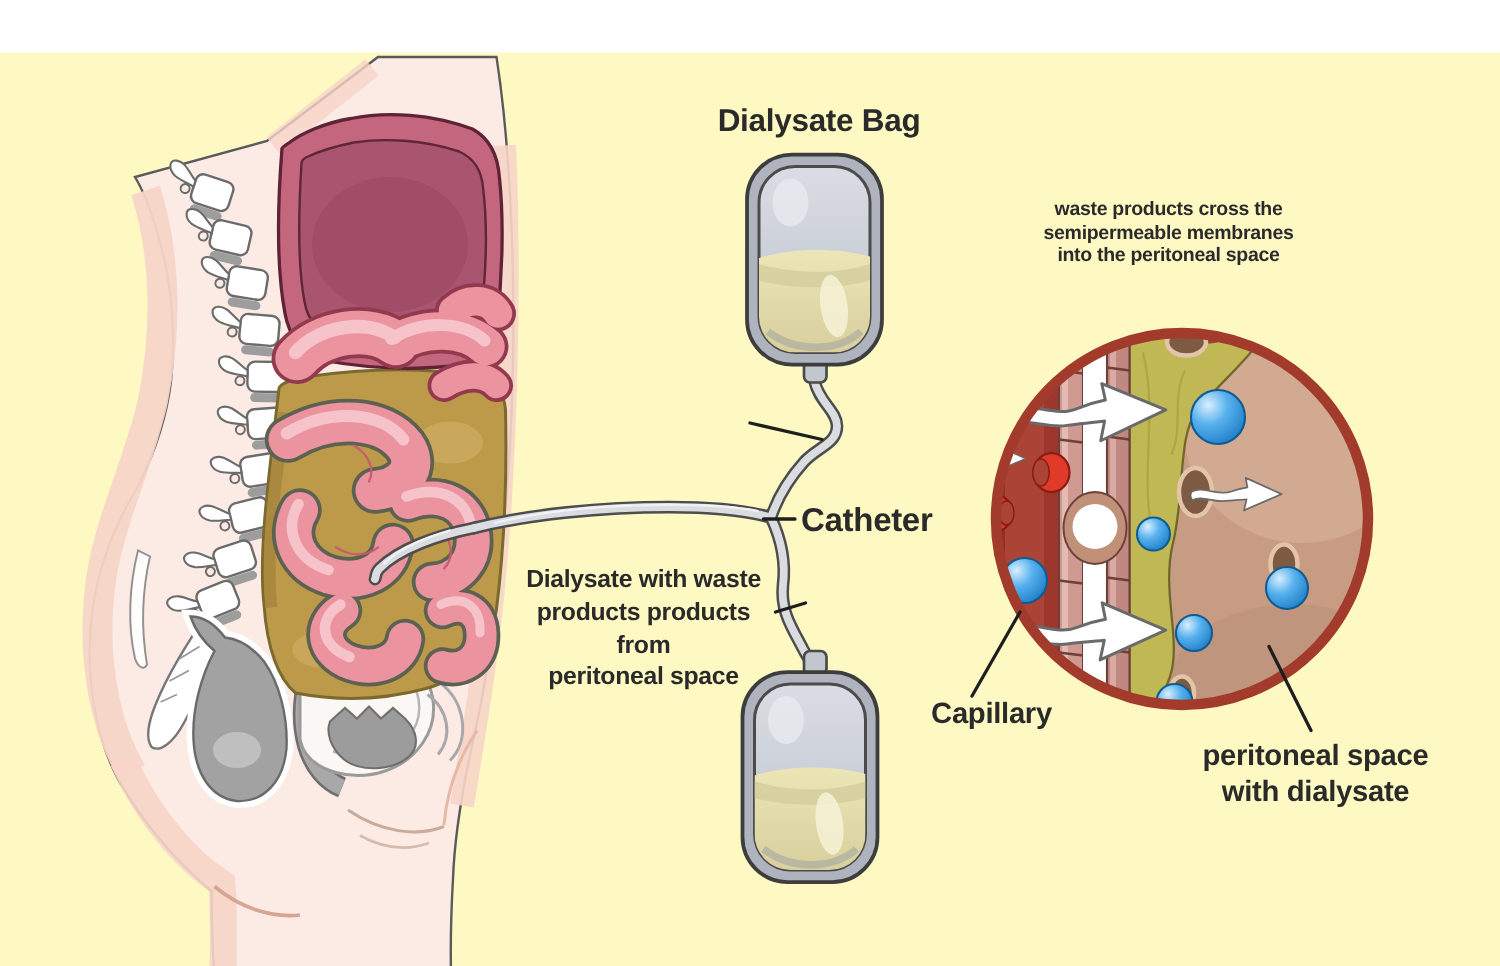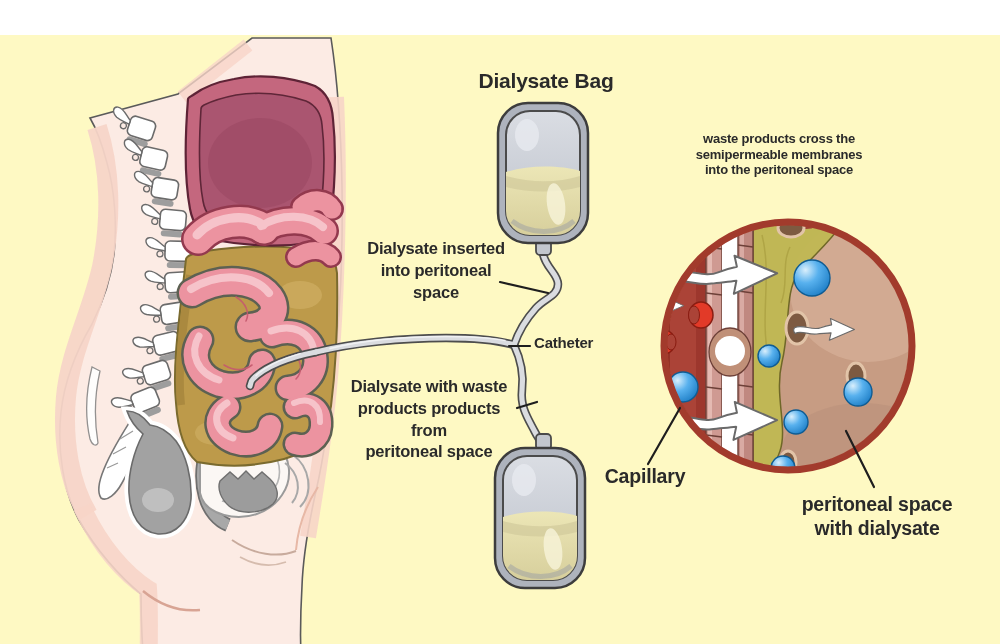--- a/index.html
+++ b/index.html
@@ -3,24 +3,24 @@
 <meta charset="utf-8">
 <style>
   html,body{margin:0;padding:0;background:#ffffff;}
   .stage{position:relative;width:1000px;height:644px;background:#fef9c3;overflow:hidden;
          font-family:"Liberation Sans","DejaVu Sans",sans-serif;margin-top:35px;}
   .stage svg{position:absolute;left:0;top:0;}
   .lbl{position:absolute;font-weight:700;color:#2a2a2a;text-align:center;
        white-space:pre-line;letter-spacing:-0.2px;}
   #bagTitle{left:451px;top:34px;width:190px;font-size:21px;}
   #insertedLbl{left:351px;top:203px;width:170px;font-size:16.5px;line-height:1.32;}
-  #catheterLbl{left:534px;top:299px;width:130px;font-size:15px;text-align:left;}
+  #catheterLbl{left:534px;top:299px;width:130px;font-size:22px;text-align:left;}
   #drainedLbl{left:338px;top:341px;width:182px;font-size:16.5px;line-height:1.32;}
   #insetCaption{left:622px;top:96px;width:314px;font-size:13px;line-height:1.2;}
-  #capillaryLbl{left:584px;top:430px;width:122px;font-size:19.5px;}
+  #capillaryLbl{left:600px;top:430px;width:122px;font-size:19.5px;}
   #peritonealLbl{left:777px;top:457px;width:200px;font-size:19.5px;line-height:1.25;}
 </style>
 </head>
 <body>
 
 <div class="stage">
 
 <svg width="1000" height="644" viewBox="0 0 1000 644">
   <defs>
     <linearGradient id="gChamber" x1="0" y1="0" x2="0" y2="1">
@@ -274,23 +274,20 @@
   <g stroke="#1e1e1e" stroke-width="2.2" stroke-linecap="round">
     <line x1="500" y1="247" x2="548" y2="258"></line>
     <line x1="509" y1="311" x2="530" y2="311"></line>
     <line x1="517" y1="373" x2="537" y2="367"></line>
     <line x1="648" y1="429" x2="680" y2="373"></line>
     <line x1="846" y1="396" x2="874" y2="452"></line>
   </g>
 </svg>
 
 <div class="lbl" id="bagTitle">Dialysate Bag</div>
-<div class="lbl" id="insertedLbl">Dialysate inserted
-into peritoneal
-space</div>
 <div class="lbl" id="catheterLbl">Catheter</div>
 <div class="lbl" id="drainedLbl">Dialysate with waste
 products products from
 peritoneal space</div>
 <div class="lbl" id="insetCaption">waste products cross the
 semipermeable membranes
 into the peritoneal space</div>
 <div class="lbl" id="capillaryLbl">Capillary</div>
 <div class="lbl" id="peritonealLbl">peritoneal space
 with dialysate</div>

